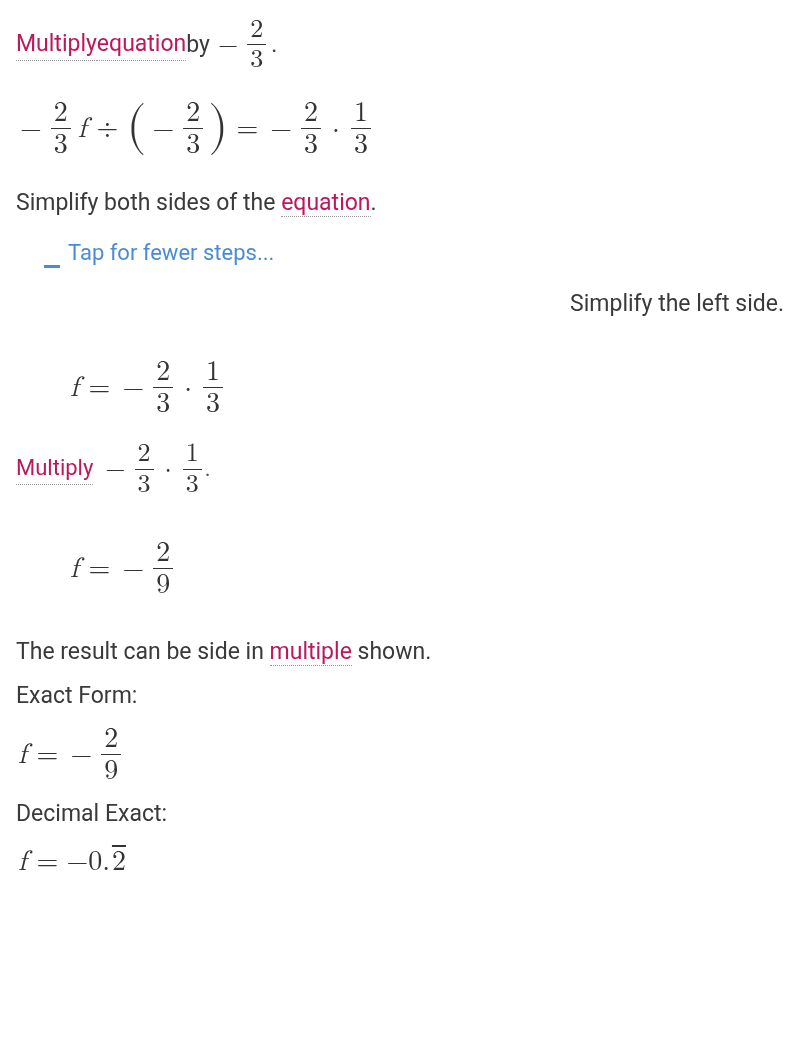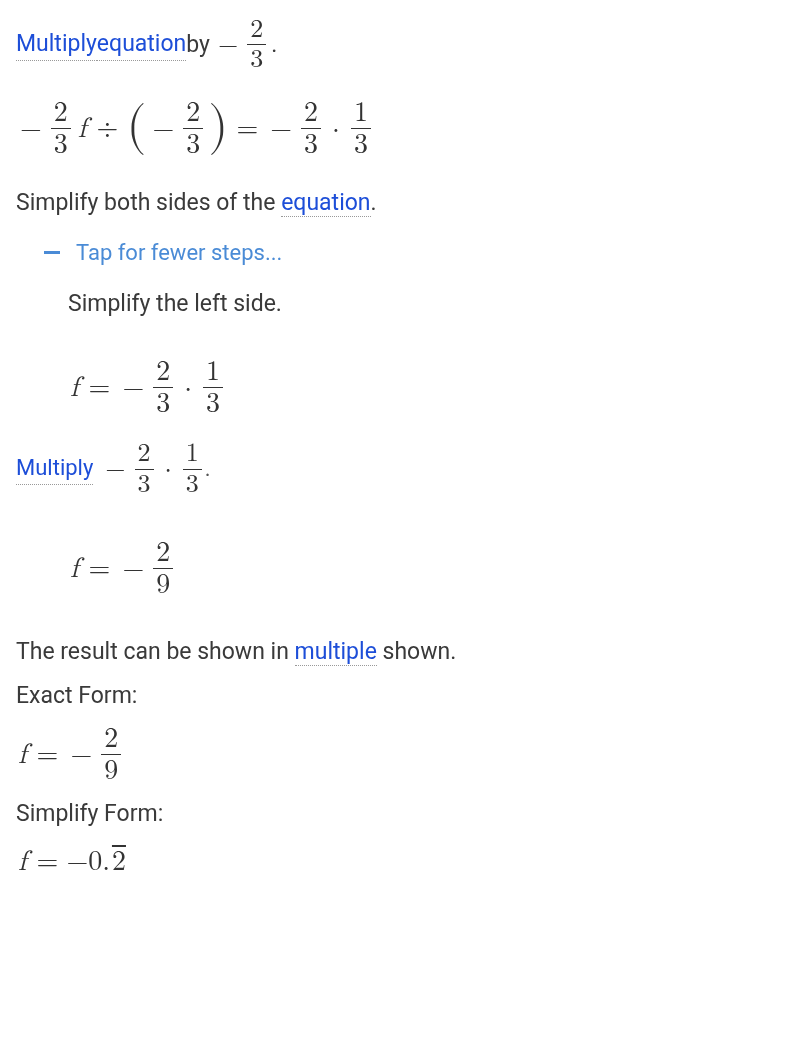--- a/index.html
+++ b/index.html
@@ -8,21 +8,21 @@
     padding: 16px 16px 30px 16px;
     font-family: -apple-system, BlinkMacSystemFont, "Segoe UI", Roboto, Arial, sans-serif;
     font-size: 23px;
     color: #3a3a3a;
     line-height: 1.4;
     width: 800px;
     background: #fff;
   }
   .step { margin-bottom: 24px; }
   .term {
-    color: #1d4ed8;
+    color: #be185d;
     border-bottom: 1px dotted #999;
     cursor: pointer;
   }
   .eq-block {
     font-family: "Cambria Math", "Latin Modern Math", "STIX Two Math", Georgia, serif;
     font-size: 28px;
     color: #333;
     margin: 10px 0 28px 0;
     display: flex;
     align-items: center;
@@ -48,33 +48,33 @@
     line-height: 0.8;
     position: relative;
     top: -2px;
   }
   .dotop { margin: 0 6px; }
   .tap-link {
     color: #4a8bd6;
     font-size: 22px;
     cursor: pointer;
     display: flex;
-    align-items: center;
-    gap: 16px;
+    align-items: flex-end;
+    gap: 8px;
     margin: 6px 0 20px 28px;
   }
   .tap-dash {
     width: 16px;
     height: 3px;
     background: #4a8bd6;
     display: inline-block;
   }
   .indent1 { margin-left: 52px; }
   .indent2 { margin-left: 52px; }
-  .sub-step-title { font-size: 23px; color: #3a3a3a; margin-bottom: 36px; }
+  .sub-step-title { font-size: 23px; color: #3a3a3a; margin-bottom: 36px; text-align: right; }
   .sub-step-label { font-size: 22px; color: #555; display: flex; align-items: center; margin: 14px 0 24px 0; }
   .result-line { margin: 12px 0; }
   .overline { text-decoration: overline; }
   .period { margin-left: 2px; }
 </style>
 </head>
 <body>
 
 <div class="step" style="display:flex;align-items:center;flex-wrap:wrap;">
   <span class="term">Multiply</span>
@@ -165,33 +165,33 @@
   <span class="varf">f</span>
   <span class="bigop">=</span>
   <span class="minus">−</span>
   <span class="frac">
     <span class="num">2</span>
     <span class="den">9</span>
   </span>
 </div>
 
 <div class="result-line">
-  <span>The result can be shown in </span><span class="term">multiple</span><span> shown.</span>
+  <span>The result can be side in </span><span class="term">multiple</span><span> shown.</span>
 </div>
 
 <div class="result-line">Exact Form:</div>
 <div class="eq-block" style="margin:4px 0 10px 0;">
   <span class="varf">f</span>
   <span class="bigop">=</span>
   <span class="minus">−</span>
   <span class="frac">
     <span class="num">2</span>
     <span class="den">9</span>
   </span>
 </div>
 
-<div class="result-line">Simplify Form:</div>
+<div class="result-line">Decimal Exact:</div>
 <div class="eq-block" style="margin:4px 0;">
   <span class="varf">f</span>
   <span class="bigop">=</span>
   <span>−0.</span>
     <span class="overline">2</span>
 </div>
 
 </body></html>

